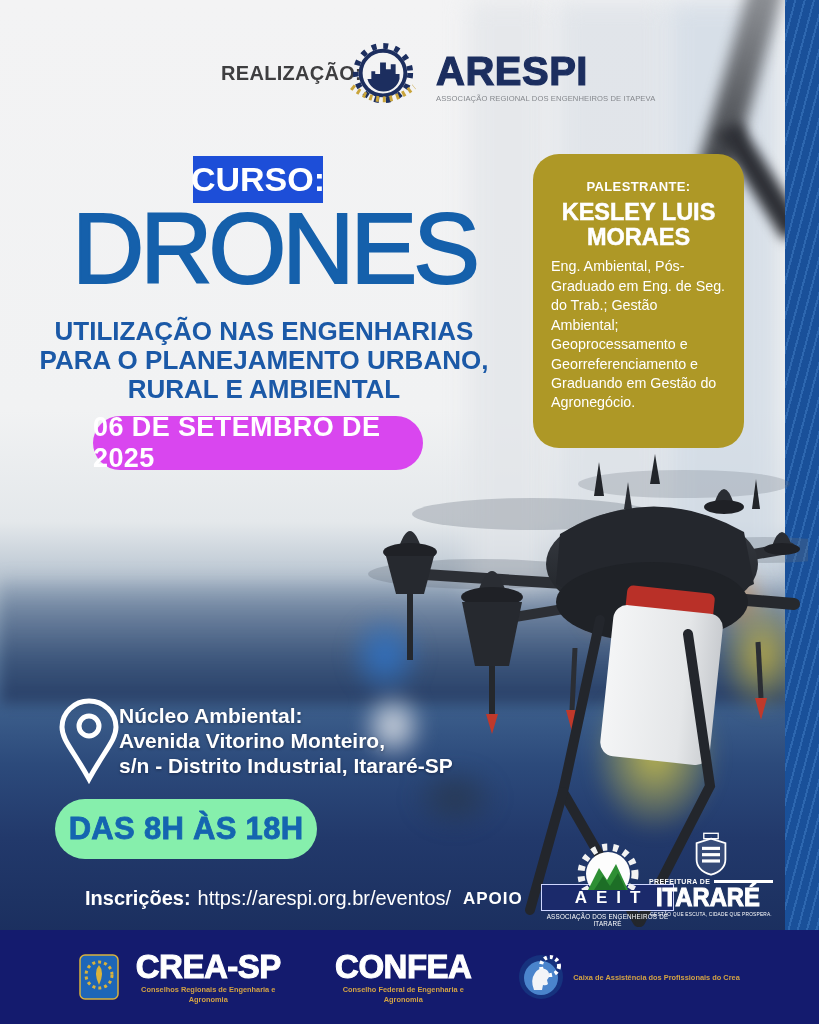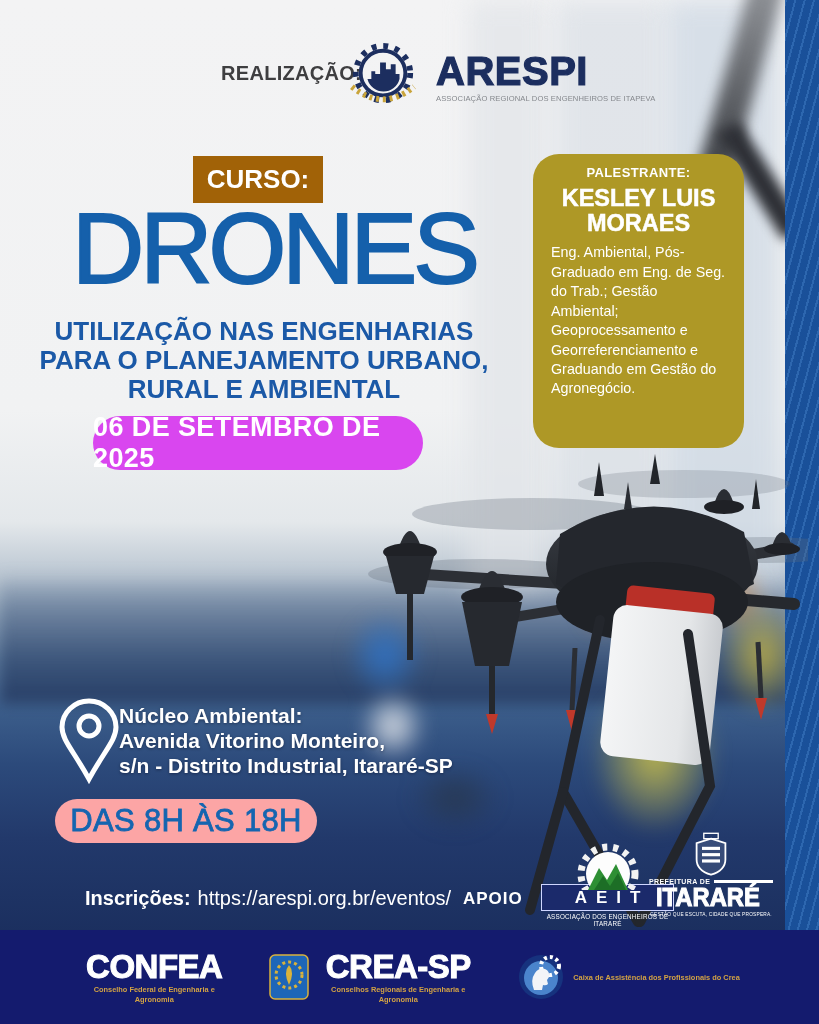--- a/index.html
+++ b/index.html
@@ -37,41 +37,41 @@
     background-image:repeating-linear-gradient(105deg,rgba(255,255,255,.07) 0 2px,rgba(0,0,40,.12) 2px 9px);}
   
   .drone{left:332px;top:452px;width:476px;height:506px;z-index:3;}
   
   .realizacao-label{left:221px;top:62px;font-size:20px;font-weight:600;color:#3e3e40;letter-spacing:.3px;z-index:5;}
   .arespi-logo{left:334px;top:42px;width:98px;height:68px;z-index:5;}
   .arespi-text{left:436px;top:51px;z-index:5;}
   .arespi-name{font-size:40px;line-height:1;font-weight:bold;color:#1c2e5f;-webkit-text-stroke:1.2px #1c2e5f;letter-spacing:.5px;}
   .arespi-sub{font-size:7.6px;color:#85888d;letter-spacing:.12px;margin-top:3px;}
   
-  .course-tag{left:193px;top:156px;width:130px;height:47px;background:#a16207;color:#fff;
-    display:flex;align-items:center;justify-content:center;font-size:26px;font-weight:bold;z-index:5;}
+  .course-tag{left:193px;top:156px;width:130px;height:47px;background:#1d4ed8;color:#fff;
+    display:flex;align-items:center;justify-content:center;font-size:34px;font-weight:bold;z-index:5;}
   .course-title{left:54px;top:198px;width:440px;text-align:center;font-size:100px;line-height:1;font-weight:normal;
     color:#1560ab;letter-spacing:-4px;-webkit-text-stroke:2px #1560ab;z-index:5;}
   .course-subtitle{left:25px;top:317px;width:478px;text-align:center;color:#1b59a7;font-weight:bold;
     font-size:26px;line-height:1.12;z-index:5;}
   .date-badge{left:93px;top:416px;width:330px;height:54px;border-radius:27px;background:#d946ef;color:#fff;
     display:flex;align-items:center;justify-content:center;font-size:27px;font-weight:bold;letter-spacing:.4px;z-index:5;}
   
   .speaker-card{left:533px;top:154px;width:211px;height:294px;border-radius:26px;background:#ae9826;
-    color:#fff;padding:11px 18px;box-sizing:border-box;text-align:center;z-index:5;}
+    color:#fff;padding:25px 18px;box-sizing:border-box;text-align:center;z-index:5;}
   .speaker-label{font-size:13px;font-weight:bold;letter-spacing:.4px;}
   .speaker-name{font-size:23.5px;font-weight:bold;line-height:1.05;margin-top:6px;text-align:center;-webkit-text-stroke:.5px #fff;}
   .speaker-bio{font-size:14.3px;line-height:1.36;margin-top:8px;text-align:left;}
   
   .map-pin{left:57px;top:697px;width:64px;height:88px;z-index:5;}
   .location-text{left:119px;top:703px;color:#fff;font-size:21px;font-weight:600;line-height:1.2;
     text-shadow:0 1px 3px rgba(0,0,20,.4);z-index:5;}
   
-  .hours-badge{left:55px;top:799px;width:262px;height:44px;border-radius:31px;background:#fca5a5;color:#1565b0;
-    display:flex;align-items:center;justify-content:center;font-size:31px;font-weight:normal;
+  .hours-badge{left:55px;top:799px;width:262px;height:60px;border-radius:31px;background:#86efac;color:#1565b0;
+    display:flex;align-items:center;justify-content:center;font-size:31px;font-weight:bold;
     -webkit-text-stroke:.8px #1565b0;letter-spacing:.3px;z-index:5;}
   .inscriptions-row{left:85px;top:887px;font-size:20px;color:#fff;z-index:5;white-space:nowrap;}
   .inscriptions-row b{font-weight:bold;margin-right:7px;}
   .apoio-label{left:463px;top:889px;font-size:17px;font-weight:bold;color:#fff;letter-spacing:1px;z-index:5;}
   
   .aeit-logo{left:541px;top:840px;width:133px;text-align:center;z-index:5;}
   .aeit-band{background:#1b2a6b;border:1px solid #cfd6ff;height:25px;display:flex;align-items:center;justify-content:center;
     color:#fff;font-weight:bold;font-size:17px;letter-spacing:9px;text-indent:9px;margin-top:-6px;}
   .aeit-sub{font-size:6.3px;color:#fff;margin-top:2px;letter-spacing:.2px;}
   .itarare-logo{left:649px;top:832px;width:124px;text-align:center;z-index:5;color:#fff;}
@@ -233,34 +233,34 @@
     <div class="itarare-pre">
       <span>PREFEITURA DE</span>
       <span class="rule"></span>
     </div>
     <div class="itarare-name">ITARARÉ</div>
     <div class="itarare-tagline">GESTÃO QUE ESCUTA, CIDADE QUE PROSPERA.</div>
   </div>
 
   <div class="abs footer-band">
     <div class="f-logo">
-      <div class="f-col">
-        <div class="f-name">CONFEA</div>
-        <div class="f-sub" style="max-width:150px;">Conselho Federal de Engenharia e Agronomia</div>
-      </div>
-    </div>
-    <div class="f-logo">
       <svg width="40" height="46" viewBox="0 0 40 46">
         <rect x="1" y="1" width="38" height="44" rx="5" fill="#1e66b8" stroke="#d9b23c" stroke-width="1.5"></rect>
         <circle cx="20" cy="21" r="13" fill="none" stroke="#d9b23c" stroke-width="3" stroke-dasharray="3 3"></circle>
         <path d="M20 11 q6 7 0 20 q-6 -13 0 -20 z" fill="#d9b23c"></path>
       </svg>
       <div class="f-col">
         <div class="f-name">CREA-SP</div>
         <div class="f-sub" style="max-width:160px;">Conselhos Regionais de Engenharia e Agronomia</div>
+      </div>
+    </div>
+    <div class="f-logo">
+      <div class="f-col">
+        <div class="f-name">CONFEA</div>
+        <div class="f-sub" style="max-width:150px;">Conselho Federal de Engenharia e Agronomia</div>
       </div>
     </div>
     <div class="f-logo">
       <svg width="46" height="46" viewBox="0 0 46 46">
         <circle cx="23" cy="23" r="22" fill="#16327e"></circle>
         <circle cx="23" cy="24" r="17" fill="#4a84cc"></circle>
         <circle cx="32" cy="12" r="9" fill="none" stroke="#fff" stroke-width="4" stroke-dasharray="3 3"></circle>
         <path d="M16 36 q-4 -10 1 -17 q4 -6 10 -4 q5 2 4 8 l-2 3 l1 4 q-2 2 -5 1 l-1 5 z" fill="#f2f4f8"></path>
       </svg>
       <div class="f-col">

